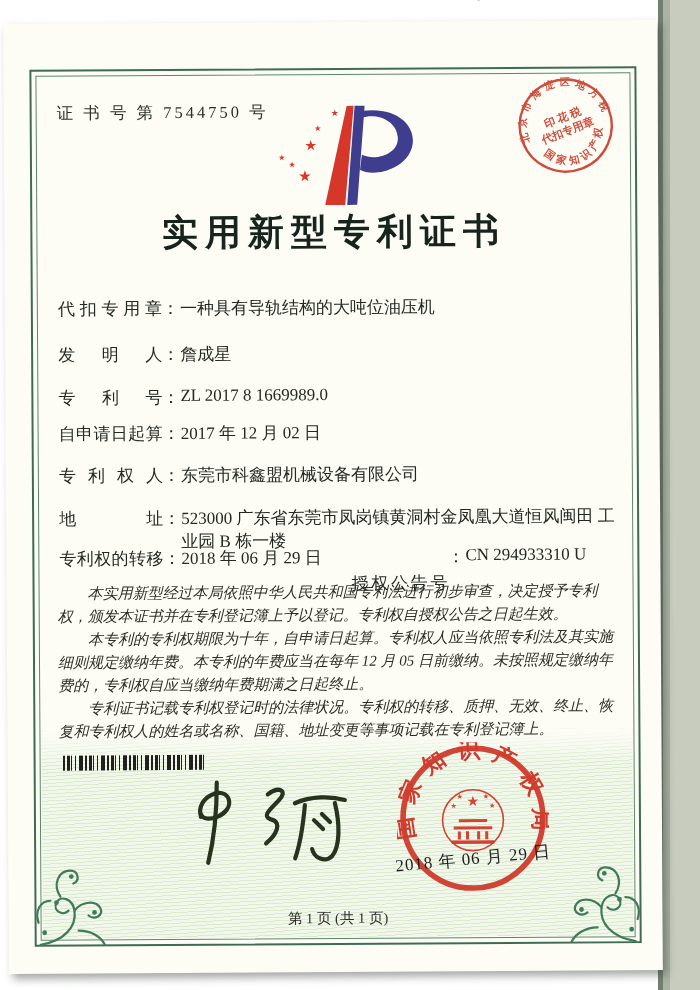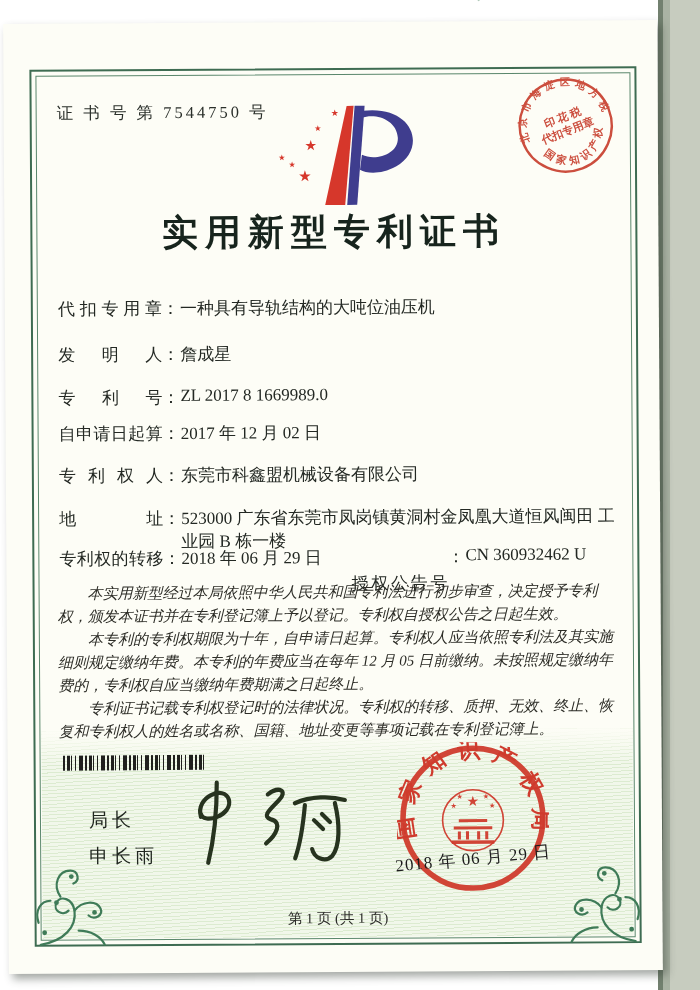--- a/index.html
+++ b/index.html
@@ -188,36 +188,32 @@
     </div>
     <div class="row row-patentee">
       <span class="lab">专利权人</span><span class="colon">：</span><span class="val">东莞市科鑫盟机械设备有限公司</span>
     </div>
     <div class="row row-address">
       <span class="lab">地址</span><span class="colon">：</span><span class="val">523000 广东省东莞市凤岗镇黄洞村金凤凰大道恒风闽田 工业园 B 栋一楼</span>
     </div>
     <div class="row row-grant">
       <span class="lab">专利权的转移</span><span class="colon">：</span><span class="val">2018 年 06 月 29 日</span>
       <span class="col-right">
-        <span class="lab">授权公告号</span><span class="colon">：</span><span class="val">CN 360932462 U</span>
+        <span class="lab">授权公告号</span><span class="colon">：</span><span class="val">CN 294933310 U</span>
       </span>
     </div>
 
     <div class="bodytext">
       <p>本实用新型经过本局依照中华人民共和国专利法进行初步审查，决定授予专利权，颁发本证书并在专利登记簿上予以登记。专利权自授权公告之日起生效。</p>
       <p>本专利的专利权期限为十年，自申请日起算。专利权人应当依照专利法及其实施细则规定缴纳年费。本专利的年费应当在每年 12 月 05 日前缴纳。未按照规定缴纳年费的，专利权自应当缴纳年费期满之日起终止。</p>
       <p>专利证书记载专利权登记时的法律状况。专利权的转移、质押、无效、终止、恢复和专利权人的姓名或名称、国籍、地址变更等事项记载在专利登记簿上。</p>
     </div>
 
     <div class="barcode"></div>
 
-    <div class="officer">
-      <div>局长</div>
-      <div>申长雨</div>
-    </div>
 
     <div class="signature">
       <svg viewBox="0 0 190 108">
         <g fill="none" stroke="#27331f" stroke-width="4.2" stroke-linecap="round">
           <path d="M30,44 C24,24 54,12 58,27 C62,43 32,52 30,41"></path>
           <path d="M46,10 C46,36 44,62 37,90"></path>
           <path d="M97,22 C109,13 117,19 108,28 C98,38 91,44 100,47 C112,50 105,63 95,71"></path>
           <path d="M124,31 C140,24 160,24 174,28"></path>
           <path d="M134,33 C132,54 129,72 124,86"></path>
           <path d="M164,31 C169,52 169,74 161,84 C154,91 143,86 141,77"></path>

